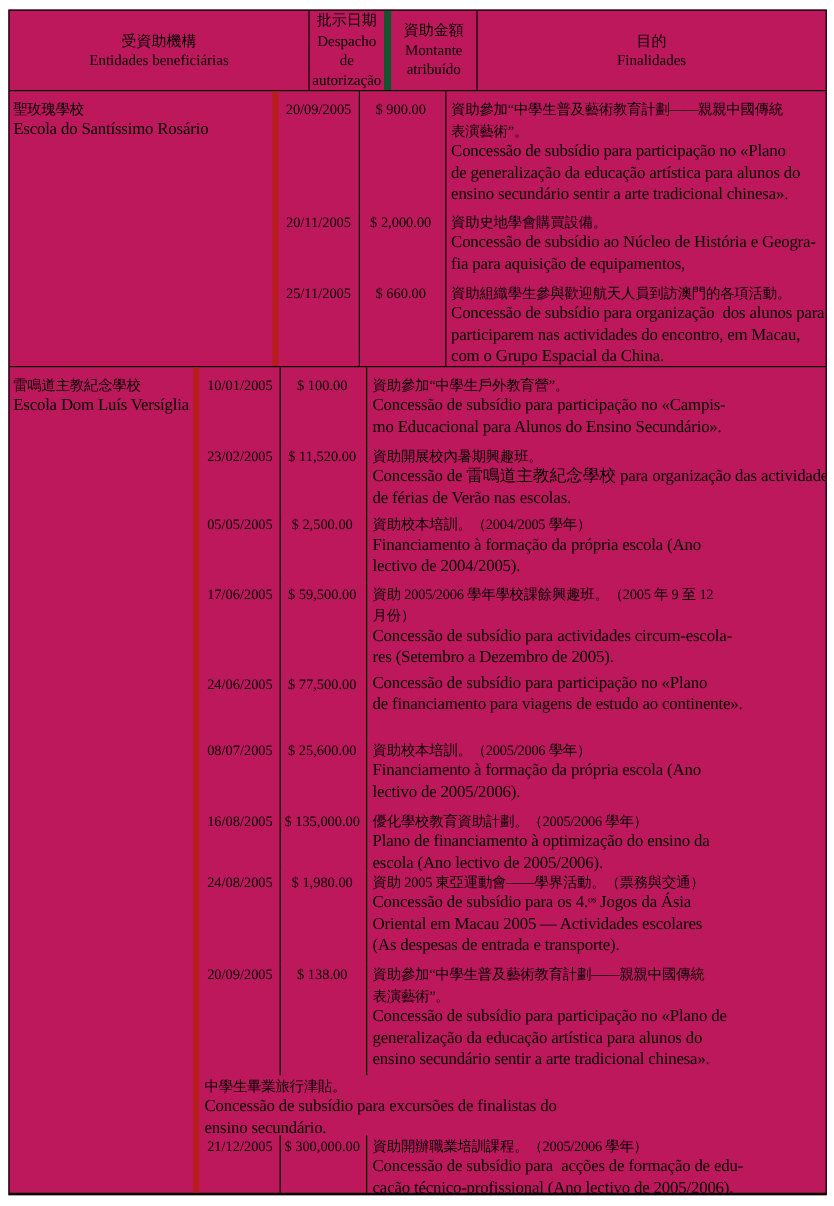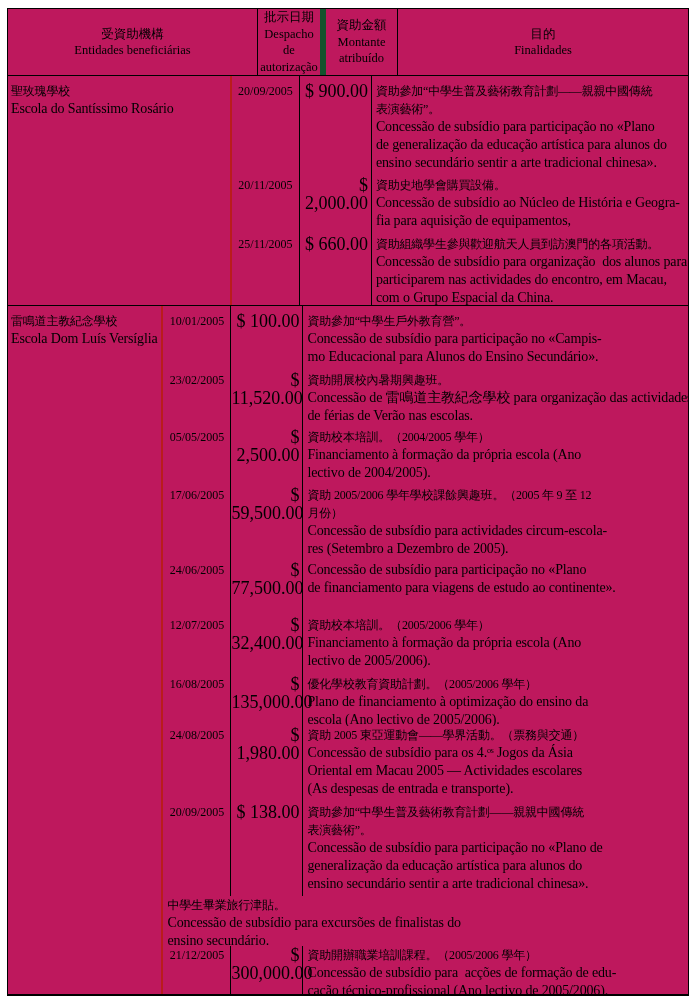--- a/index.html
+++ b/index.html
@@ -24,32 +24,32 @@
     font-size: 12.5px; line-height: 16.5px;
   }
   .w-ent  { width: 250px; border-right: 1px solid #000; }
   .w-date { width: 68px;  border-right: 6px solid #14532d; }
   .w-amt  { width: 72px;  border-right: 1px solid #000; }
   .w-pur  { flex: 1; }
   
   .row { display: flex; border-bottom: 1px solid #000; overflow: hidden; }
   .row.r1 { flex: 0 0 230px; }
   .row.r2 { flex: 1; border-bottom: none; }
-  .ent { width: 250px; border-right: 2px solid #b91c1c; padding: 6px 4px 0 3px; font-family: Liberation Serif, serif; }
+  .ent { width: 250px; border-right: 5px solid #b91c1c; padding: 6px 4px 0 3px; font-family: Liberation Serif, serif; }
   .grants { flex: 1; display: flex; flex-direction: column; }
   .g { display: flex; }
   .g:last-child { flex: 1; }
   .gd {
     width: 68px; border-right: 1px solid #000;
     text-align: center; font-size: 12px; line-height: 18px;
   }
   .ga {
     width: 72px; border-right: 1px solid #000;
-    text-align: right; padding-right: 3px;
-    font-size: 18px; line-height: 18px;
+    text-align: center; padding-right: 3px;
+    font-size: 12px; line-height: 18px;
     font-variant-numeric: tabular-nums;
   }
   .gp { flex: 1; padding-left: 4px; padding-right: 1px; overflow: hidden; }
   .g:first-child .gd, .g:first-child .ga, .g:first-child .gp { padding-top: 6px; }
   .zh { font-size: 12px;   line-height: 18px; letter-spacing: -0.2px;  white-space: pre; }
   .pt { font-size: 14px; line-height: 18px; letter-spacing: -0.15px; white-space: pre; }
 </style>
 </head>
 <body>
 
@@ -152,22 +152,22 @@
       </div>
       <div class="g" style="min-height:55px">
         <div class="gd">24/06/2005</div>
         <div class="ga">$ 77,500.00</div>
         <div class="gp">
           <div class="pt">Concessão de subsídio para participação no «Plano
 de financiamento para viagens de estudo ao continente».</div>
         </div>
       </div>
       <div class="g" style="min-height:59px">
-        <div class="gd">12/07/2005</div>
-        <div class="ga">$ 32,400.00</div>
+        <div class="gd">08/07/2005</div>
+        <div class="ga">$ 25,600.00</div>
         <div class="gp">
           <div class="zh">資助校本培訓。（2005/2006 學年）</div>
           <div class="pt">Financiamento à formação da própria escola (Ano
 lectivo de 2005/2006).</div>
         </div>
       </div>
       <div class="g" style="min-height:51px">
         <div class="gd">16/08/2005</div>
         <div class="ga">$ 135,000.00</div>
         <div class="gp">

